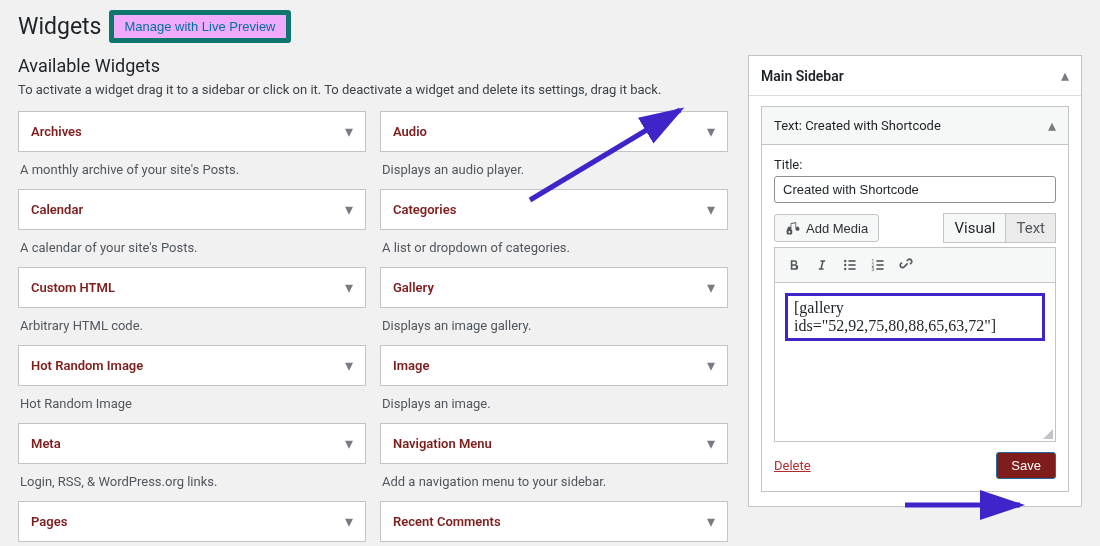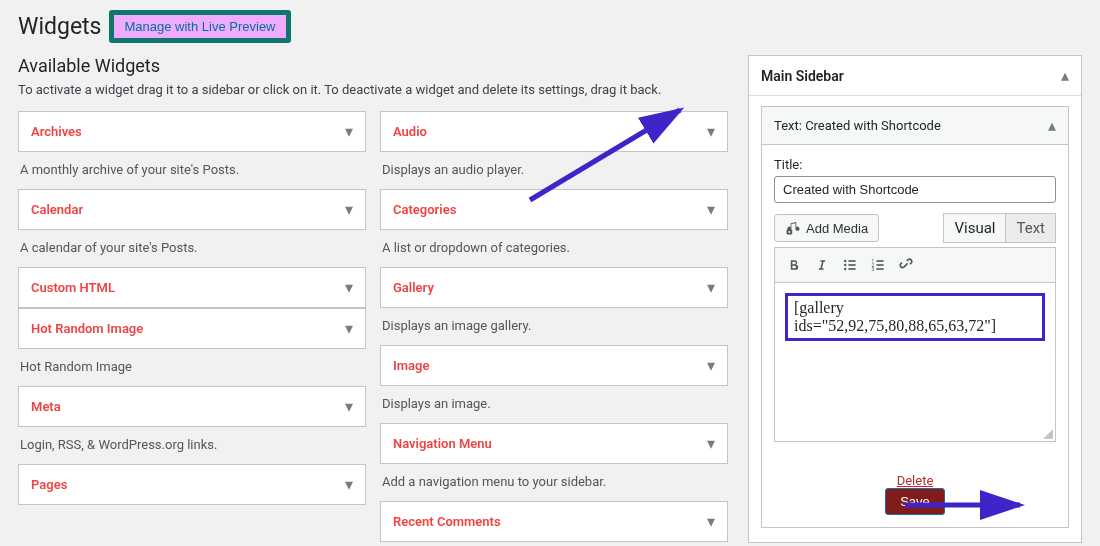--- a/index.html
+++ b/index.html
@@ -35,21 +35,21 @@
     .widget-item {
       background: #fff;
       border: 1px solid #c3c4c7;
       padding: 10px 12px;
       display: flex;
       justify-content: space-between;
       align-items: center;
       cursor: pointer;
       position: relative;
     }
-    .widget-item strong { font-size: 13px; font-weight: 600; color: #ef4444; }
+    .widget-item strong { font-size: 13px; font-weight: 600; color: #7f1d1d; }
     .widget-desc { font-size: 13px; color: #50575e; padding: 10px 2px 12px; }
     .caret { color: #787c82; font-size: 16px; }
     .sidebar-box { background: #fff; border: 1px solid #c3c4c7; }
     .sidebar-header {
       padding: 10px 12px;
       display: flex;
       justify-content: space-between;
       align-items: center;
       border-bottom: 1px solid #dcdcde;
     }
@@ -140,22 +140,21 @@
       right: 2px; bottom: 2px;
       width: 0; height: 0;
       border-style: solid;
       border-width: 0 0 10px 10px;
       border-color: transparent transparent #c3c4c7 transparent;
     }
     .actions-row {
       display: flex;
       justify-content: space-between;
       align-items: center;
-      margin-top: 31px;
-      flex-direction: column;
+      margin-top: 10px;
     }
     .delete-link { color: #b32d2e; text-decoration: underline; font-size: 13px; cursor: pointer; }
     .save-btn {
       background: #7f1d1d;
       border: 1px solid #206da3;
       color: #fff;
       border-radius: 3px;
       padding: 5px 14px;
       font-size: 13px;
       cursor: pointer;
@@ -186,20 +185,21 @@
           <div class="widget-desc">A monthly archive of your site's Posts.</div>
           <div class="widget-item">
               <strong>Calendar</strong>
               <span class="caret">▾</span>
             </div>
           <div class="widget-desc">A calendar of your site's Posts.</div>
           <div class="widget-item">
               <strong>Custom HTML</strong>
               <span class="caret">▾</span>
             </div>
+          <div class="widget-desc">Arbitrary HTML code.</div>
           <div class="widget-item">
               <strong>Hot Random Image</strong>
               <span class="caret">▾</span>
             </div>
           <div class="widget-desc">Hot Random Image</div>
           <div class="widget-item">
               <strong>Meta</strong>
               <span class="caret">▾</span>
             </div>
           <div class="widget-desc">Login, RSS, &amp; WordPress.org links.</div>

